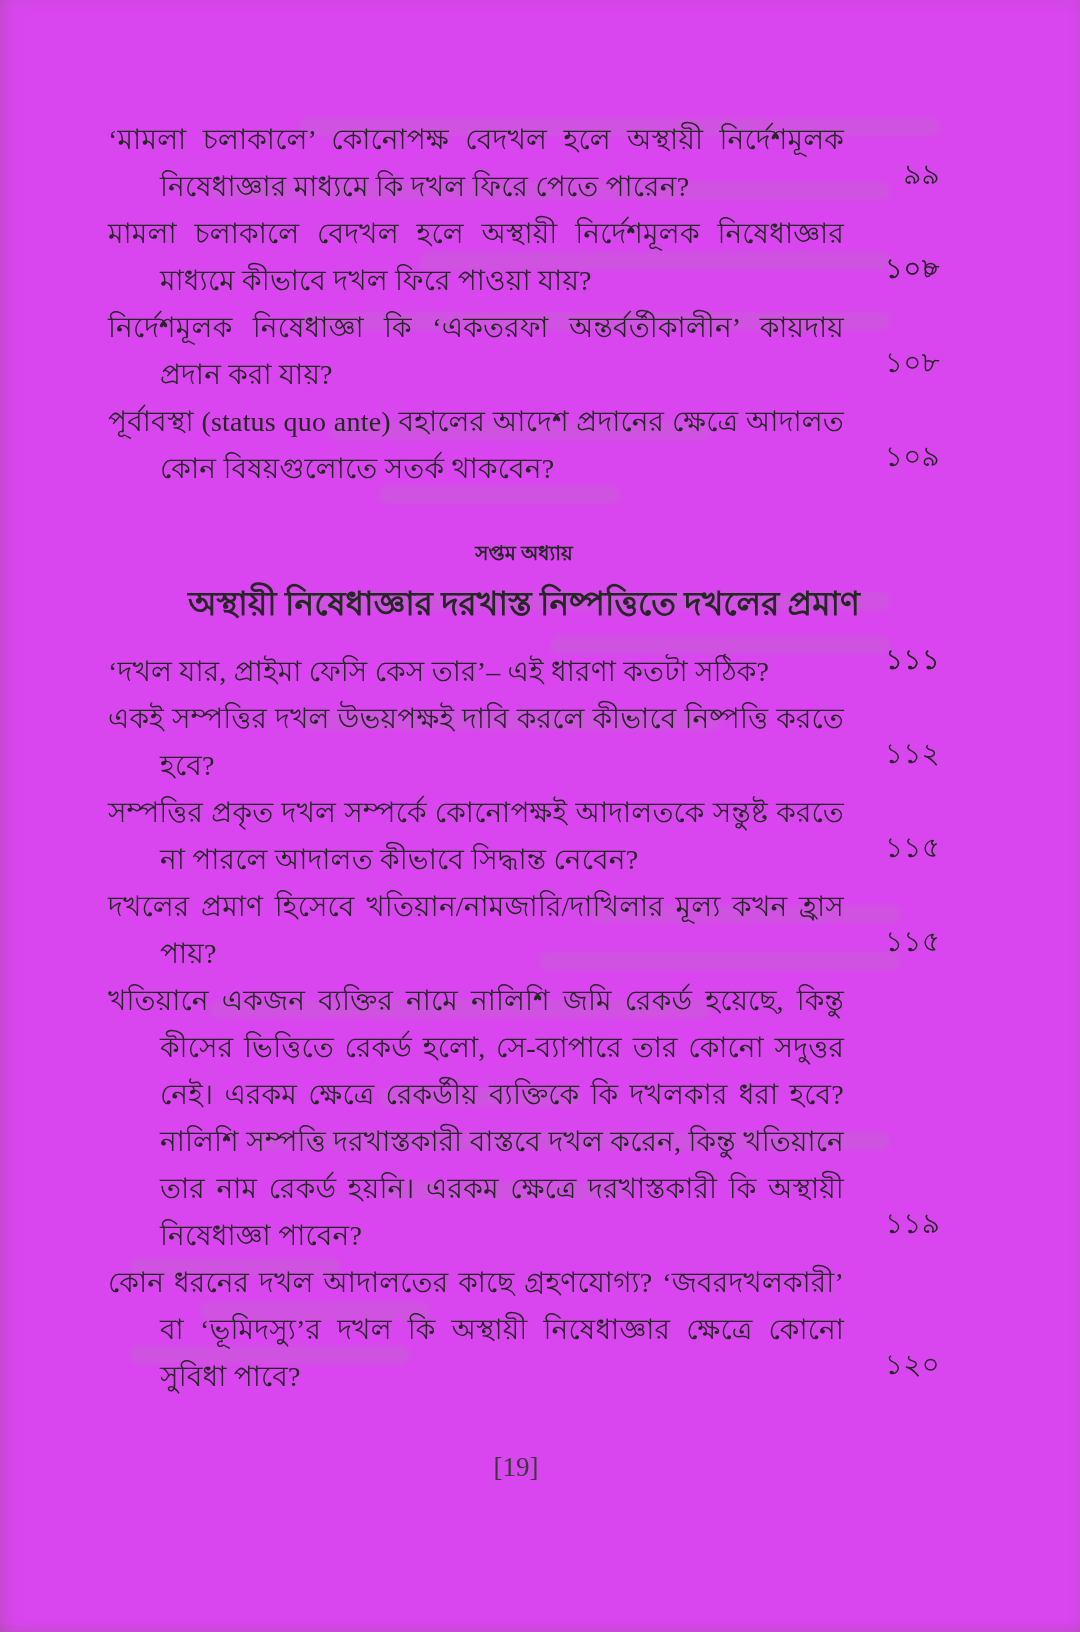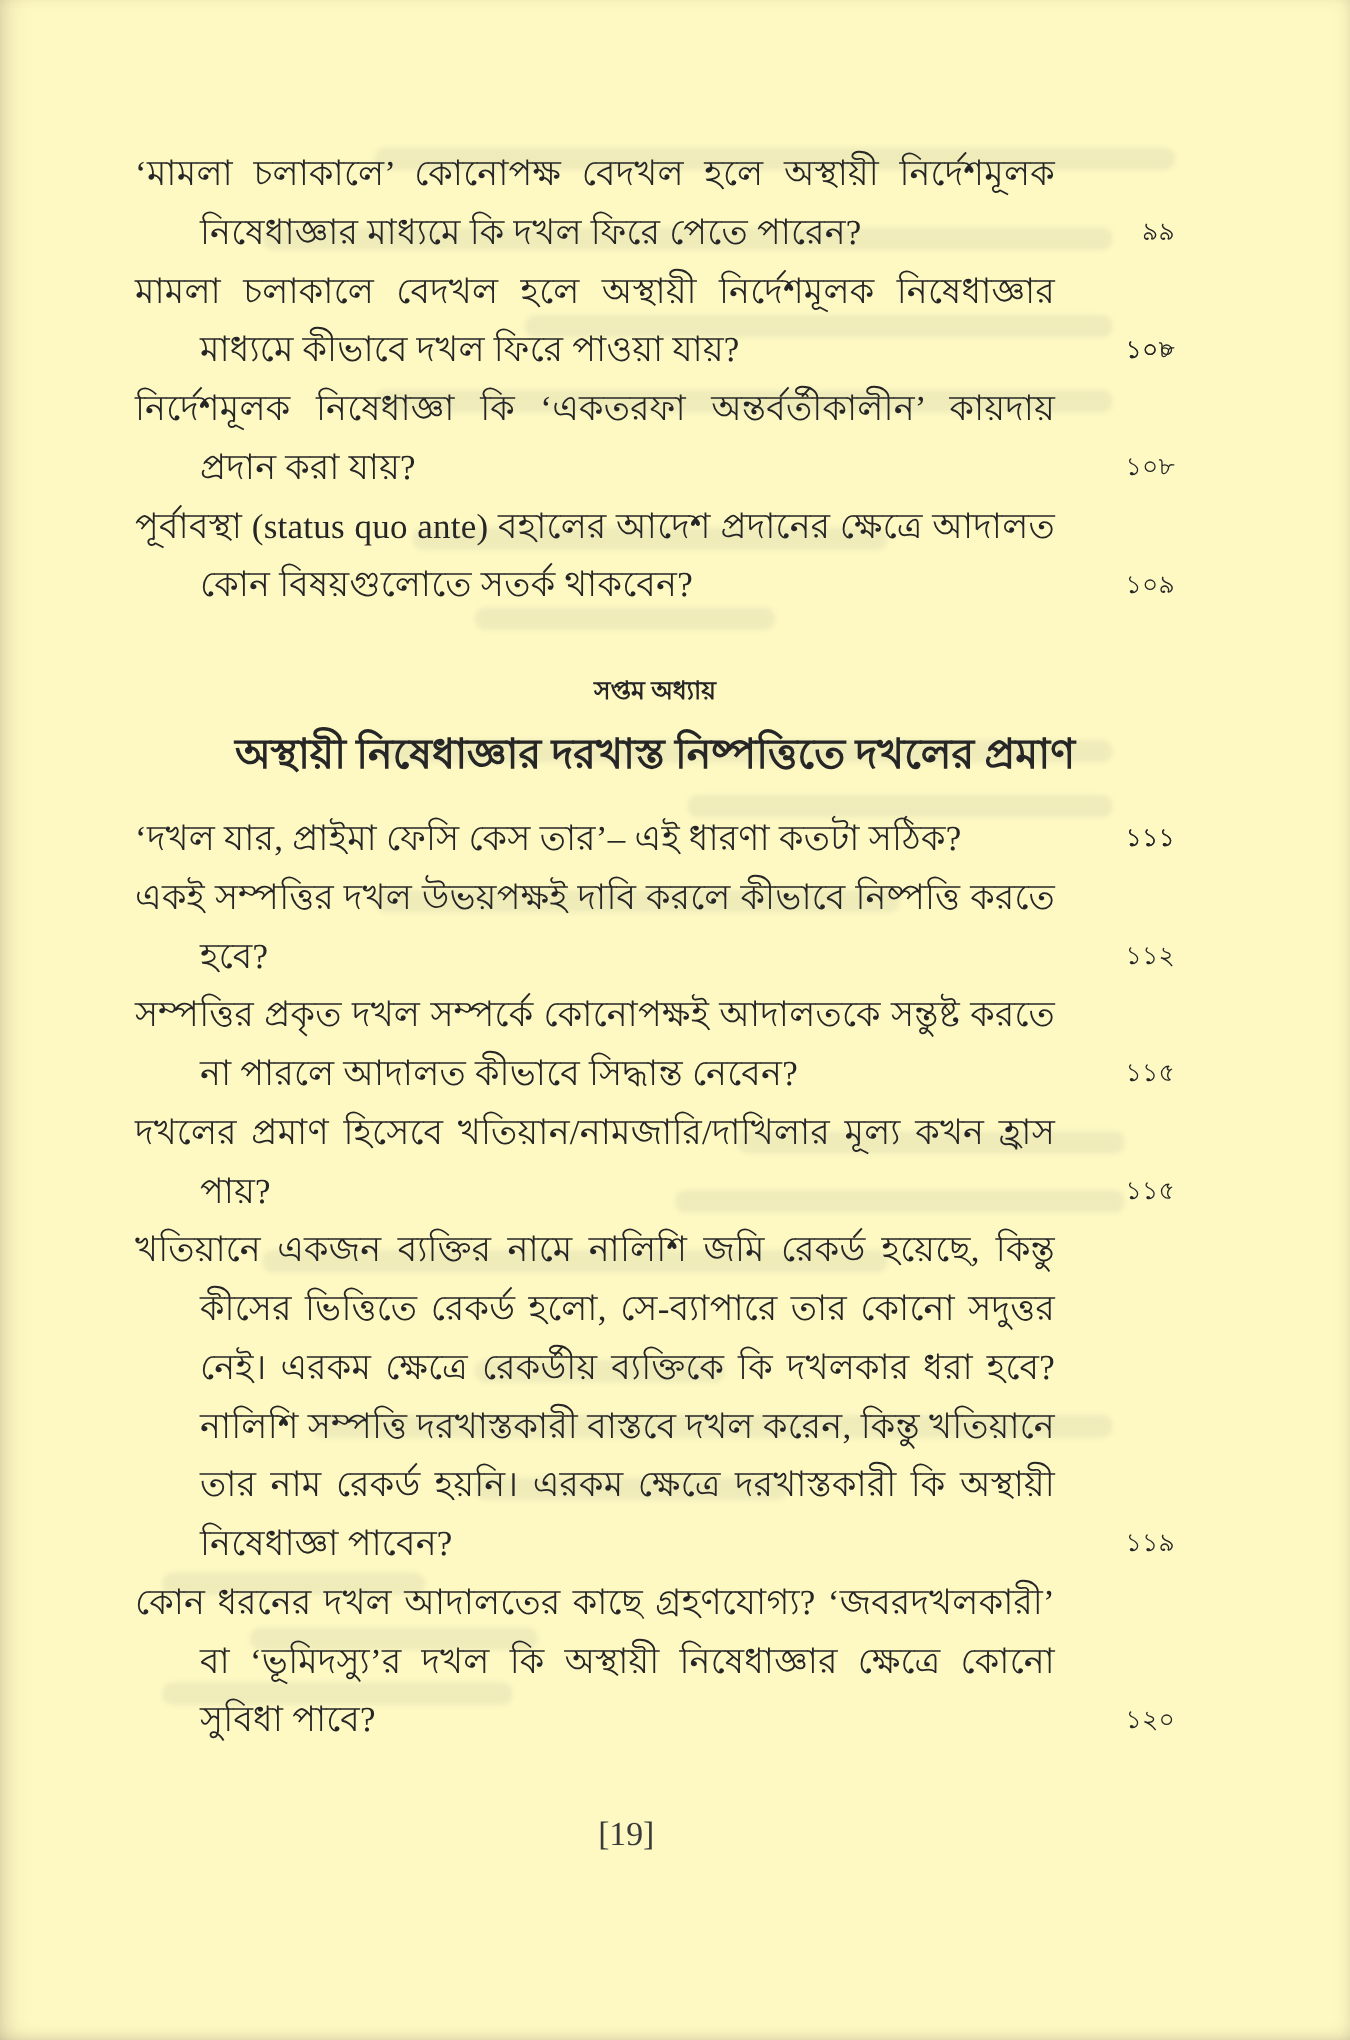--- a/index.html
+++ b/index.html
@@ -4,21 +4,21 @@
 <style>
   html, body {
     margin: 0;
     padding: 0;
     background: #e8e4d4;
   }
   .page {
     position: relative;
     width: 1080px;
     height: 1632px;
-    background: #fef9c3;
+    background: #d946ef;
     overflow: hidden;
     font-family: "Liberation Serif", "DejaVu Serif", serif;
     color: #262626;
     box-shadow: inset 14px 0 22px -14px rgba(120,90,80,0.35),
                 inset -6px 0 14px -8px rgba(120,110,90,0.25),
                 inset 0 -8px 16px -10px rgba(120,110,90,0.3);
   }
   
   .ghost {
     position: absolute;
@@ -42,46 +42,46 @@
     line-height: 47px;
     text-align: justify;
     padding-left: 52px;
     text-indent: -52px;
     padding-right: 96px;
     letter-spacing: 0.2px;
   }
   .entry .enum {
     position: absolute;
     right: 0;
-    bottom: 0;
+    bottom: 12px;
     width: 92px;
     text-align: right;
     text-indent: 0;
-    font-size: 20px;
+    font-size: 28px;
     line-height: 47px;
   }
   .chapter {
     text-align: center;
     margin: 36px 0 18px 0;
   }
   .chapter .kicker {
     font-size: 20px;
     font-weight: bold;
     line-height: 50px;
   }
   .chapter .ctitle {
     margin: 0;
     font-size: 33px;
     font-weight: bold;
     line-height: 52px;
   }
   .footer {
     position: absolute;
     top: 1452px;
-    left: 1px;
+    left: 16px;
     width: 1000px;
     text-align: center;
     font-size: 27px;
     color: #3a3a3a;
   }
 </style>
 </head>
 <body>
 
 <div class="page">

